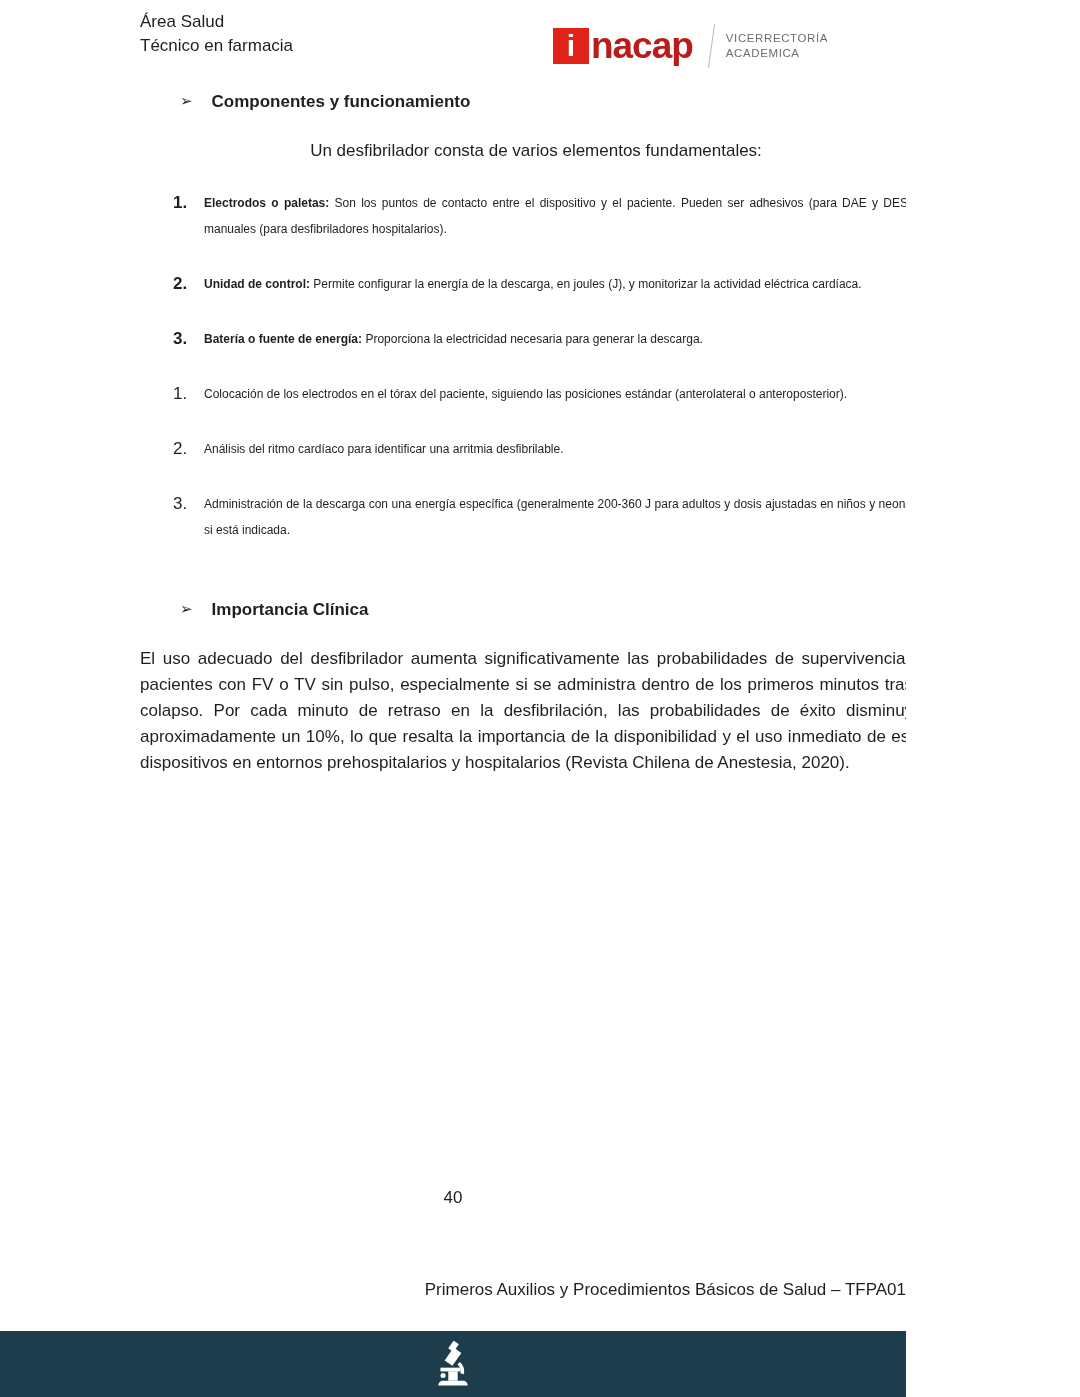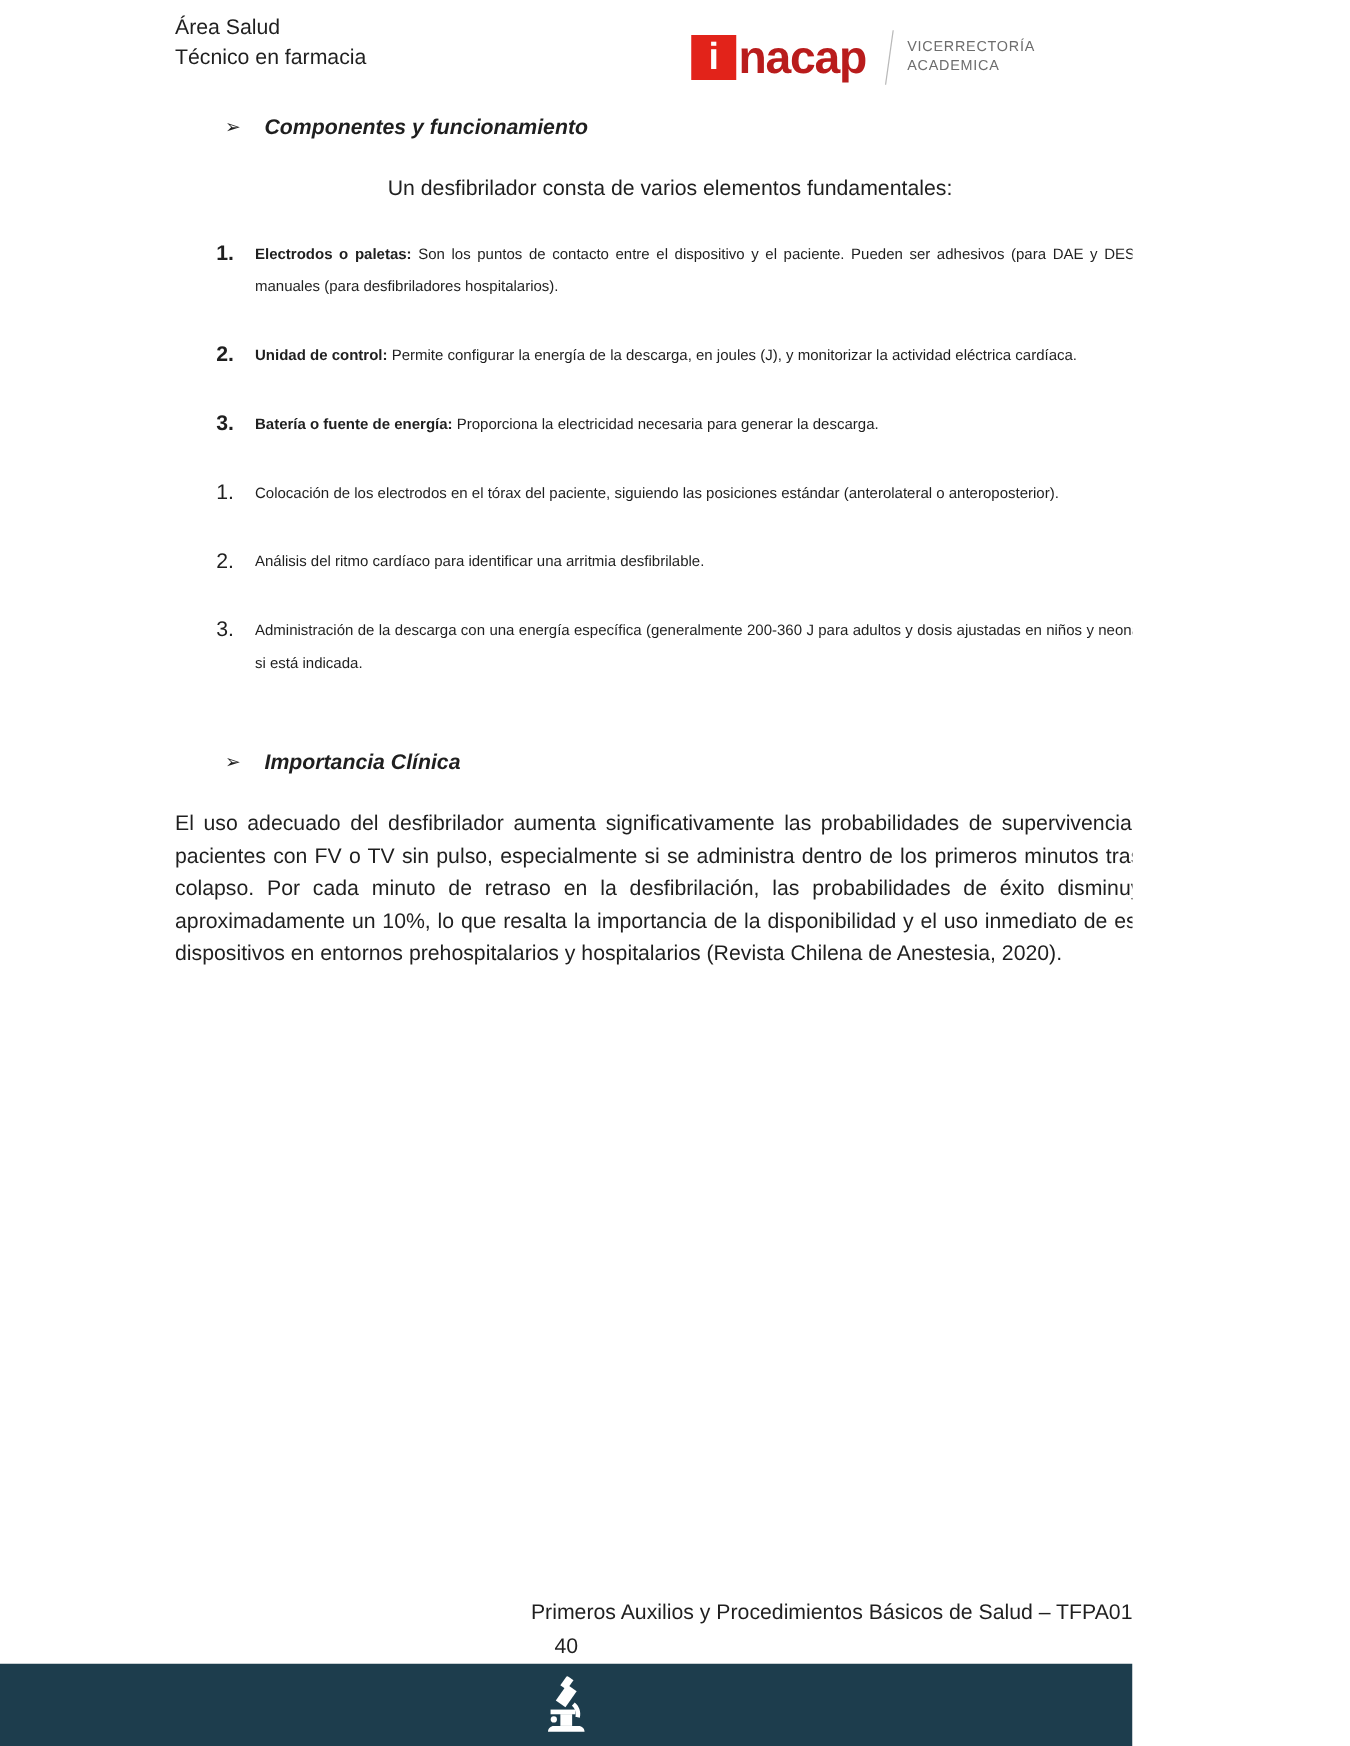--- a/index.html
+++ b/index.html
@@ -40,36 +40,36 @@
   }
   .logo-sub{font-size:11.5px;color:#6d6d6d;letter-spacing:.6px;line-height:15px;}
 
   
   .main{position:absolute;top:92px;left:140px;width:792px;}
   .section-heading{
     display:flex;align-items:baseline;padding-left:40px;
     font-size:17px;margin:0 0 26px 0;
   }
   .bullet{margin-right:19px;font-size:15px;transform:translateY(-1px);}
-  .heading-text{font-weight:bold;font-style:italic;}
+  .heading-text{font-weight:bold;}
   .para{
     font-size:17px;line-height:26px;text-align:justify;margin:0 0 26px 0;
   }
   .plain{text-align:center;}
   .list{margin:0 0 4px 0;}
   .li{display:flex;padding-left:33px;margin-bottom:29px;}
   .li-num{width:31px;flex-shrink:0;font-size:17px;line-height:26px;}
   .li-num.bold{font-weight:bold;}
   .li-body{font-size:12px;line-height:26px;text-align:justify;}
   .bold{font-weight:bold;}
   .spacer-lg{height:28px;}
 
   
   .page-number{
-    position:absolute;top:1307px;left:0;width:100%;
+    position:absolute;top:1188px;left:0;width:100%;
     text-align:center;font-size:17px;
   }
   .course-title{
     position:absolute;top:1280px;left:0;width:100%;
     text-align:right;font-size:17px;
   }
   .bottom-bar{
     position:absolute;left:0;right:0;bottom:0;height:66px;
     background:var(--footer_bar);
     display:flex;align-items:center;justify-content:center;

